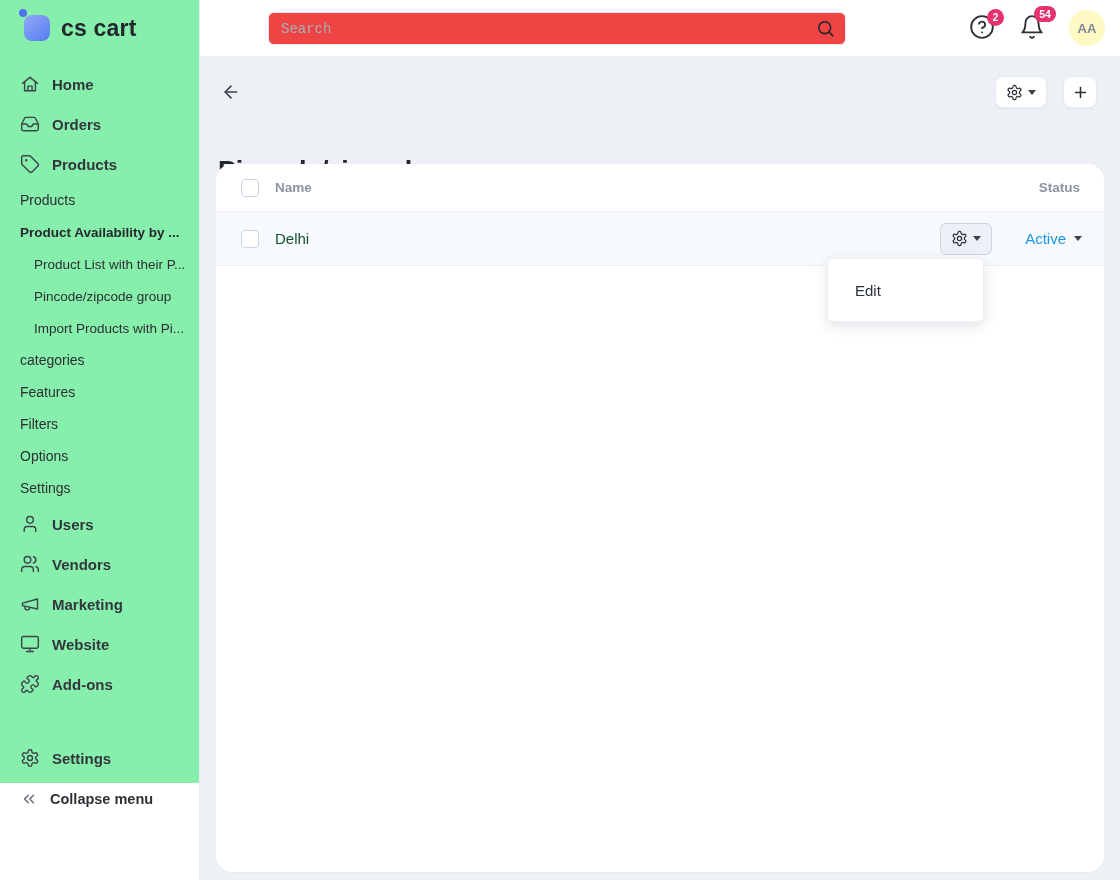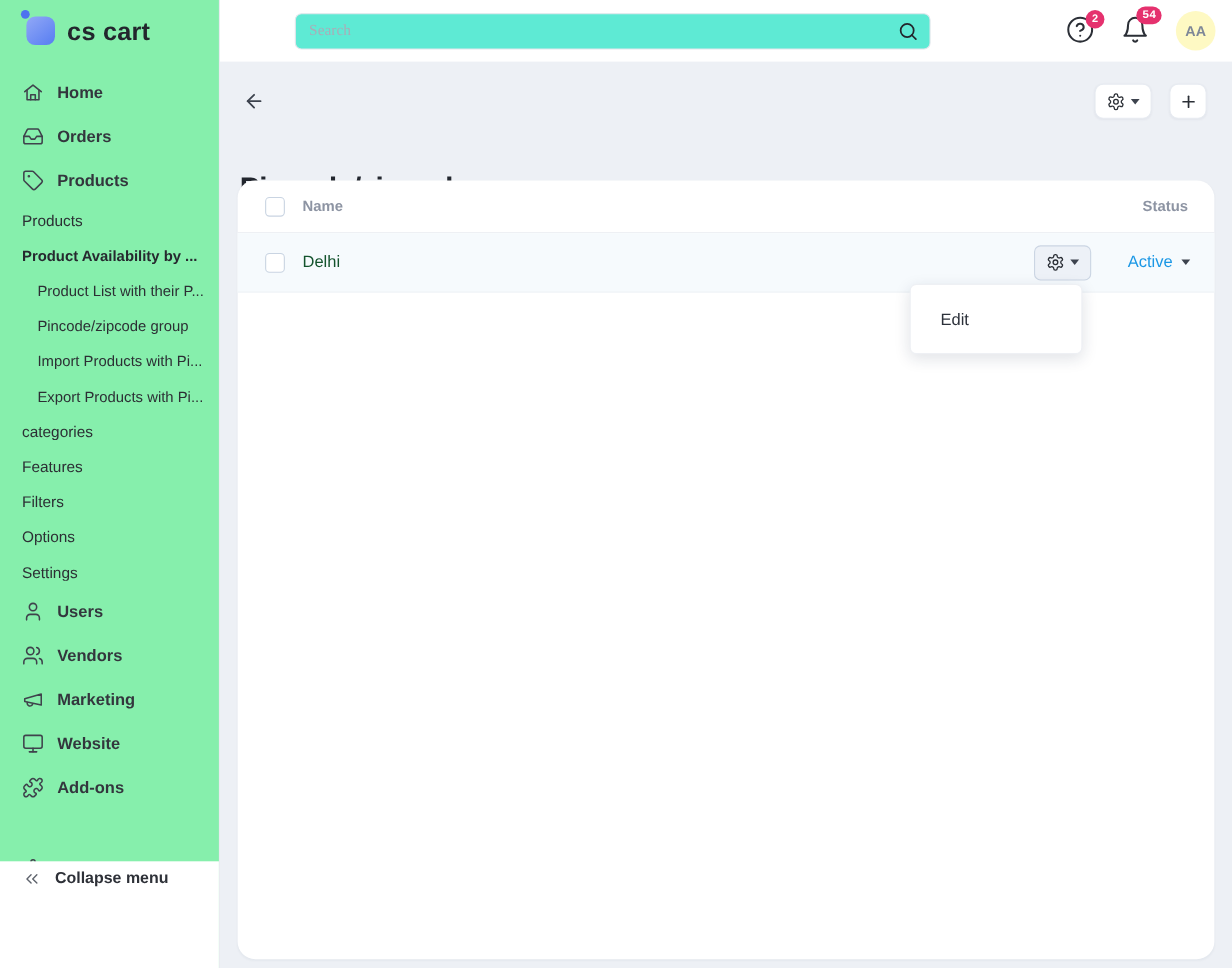--- a/index.html
+++ b/index.html
@@ -30,28 +30,28 @@
   .nav-label { white-space:nowrap; overflow:hidden; }
 
   .sidebar-footer { position:absolute; left:0; bottom:0; width:199px; height:97px; background:#fff; z-index:3; }
   .collapse-item { display:flex; align-items:center; height:32px; padding-left:20px; cursor:pointer; }
   .collapse-item .icon { color:#5f646d; margin-right:12px; }
   .collapse-label { font-size:14.5px; font-weight:700; color:#2e3138; }
 
   
   .topbar { position:absolute; left:200px; top:0; right:0; height:56px; background:#fff; z-index:5; }
   .search-wrap { position:absolute; left:68px; top:12px; width:578px; height:33px; }
-  .search-input { width:100%; height:100%; border:1px solid #e2e6ec; border-radius:6px; padding:0 40px 0 12px; font-size:14px; color:#2c2f36; outline:none; font-family:Liberation Serif, serif; background:#5eead4; }
+  .search-input { width:100%; height:100%; border:1px solid #e2e6ec; border-radius:6px; padding:0 40px 0 12px; font-size:14px; color:#2c2f36; outline:none; font-family:Liberation Mono, monospace; background:#ef4444; }
   .search-input::placeholder { color:#a8aeb8; }
   .search-icon { position:absolute; right:11px; top:7px; color:#23262c; }
   .search-icon svg { stroke-width:2; }
 
   .top-icon-btn { position:absolute; top:14px; width:28px; height:28px; color:#2b2f36; cursor:pointer; }
   .help-btn { left:769px; }
-  .bell-btn { left:819px;font-family:Liberation Mono, monospace; }
+  .bell-btn { left:819px; }
   .pill-badge { position:absolute; background:#e5316e; color:#fff; font-weight:700; border-radius:9px; display:flex; align-items:center; justify-content:center; z-index:2; }
   .badge-help { top:-5px; right:-7px; min-width:17px; height:17px; font-size:10px; padding:0 4px; }
   .badge-bell { top:-8px; right:-9px; min-width:22px; height:16px; font-size:10.5px; padding:0 5px; }
   .avatar { position:absolute; left:869px; top:10px; width:36px; height:36px; border-radius:50%; background:#fef9c3; color:#7e8797; font-size:13px; font-weight:700; display:flex; align-items:center; justify-content:center; cursor:pointer; }
 
   
   .main { position:absolute; left:200px; top:56px; right:0; bottom:0; background:#edf0f5; }
   .back-btn { position:absolute; left:21px; top:26px; color:#3d434e; cursor:pointer; }
   .back-btn svg { stroke-width:2; }
   .hdr-btn { position:absolute; top:20px; height:32px; background:#fff; border:1px solid #e7ebf1; border-radius:8px; box-shadow:0 1px 2px rgba(30,40,70,.05); display:flex; align-items:center; justify-content:center; cursor:pointer; color:#2b2f36; }
@@ -122,23 +122,20 @@
         <span class="nav-label">Product Availability by ...</span>
       </div>
       <div class="nav-item nav-sub2">
         <span class="nav-label">Product List with their P...</span>
       </div>
       <div class="nav-item nav-sub2">
         <span class="nav-label">Pincode/zipcode group</span>
       </div>
       <div class="nav-item nav-sub2">
         <span class="nav-label">Import Products with Pi...</span>
-      </div>
-      <div class="nav-item nav-sub2">
-        <span class="nav-label">Export Products with Pi...</span>
       </div>
       <div class="nav-item nav-sub">
         <span class="nav-label">categories</span>
       </div>
       <div class="nav-item nav-sub">
         <span class="nav-label">Features</span>
       </div>
       <div class="nav-item nav-sub">
         <span class="nav-label">Filters</span>
       </div>

